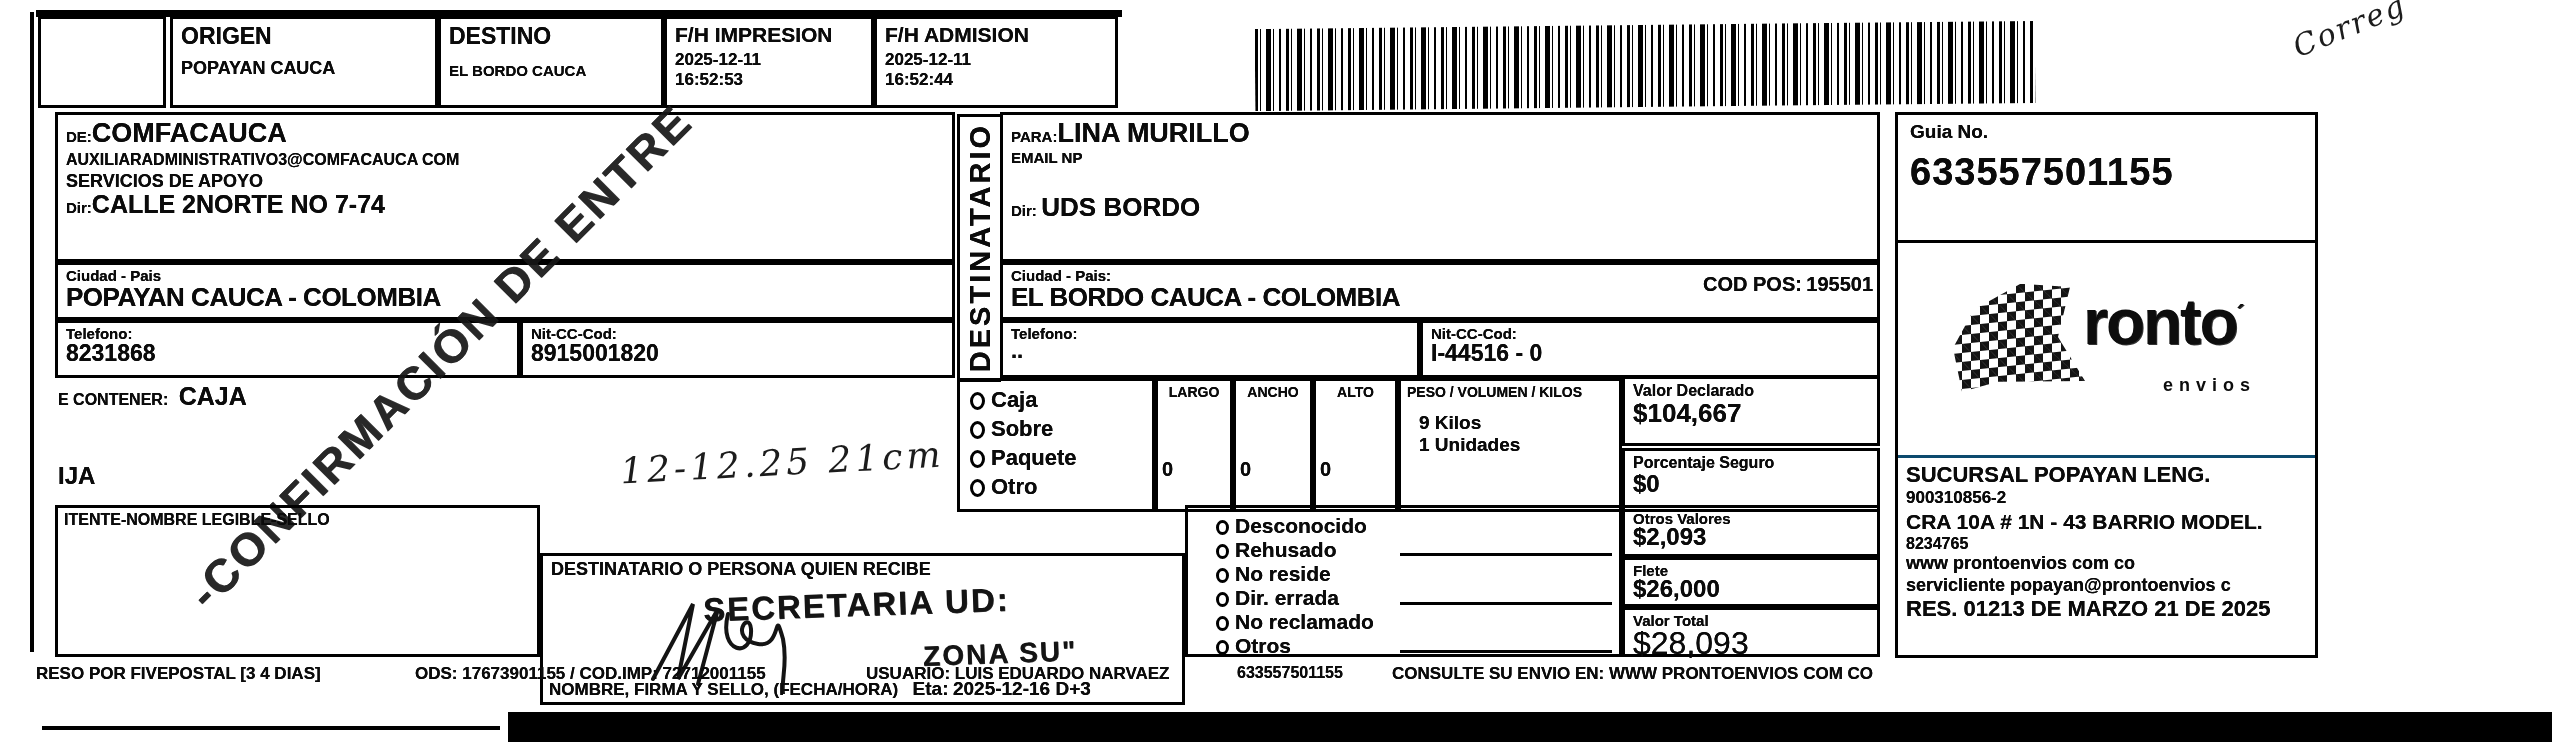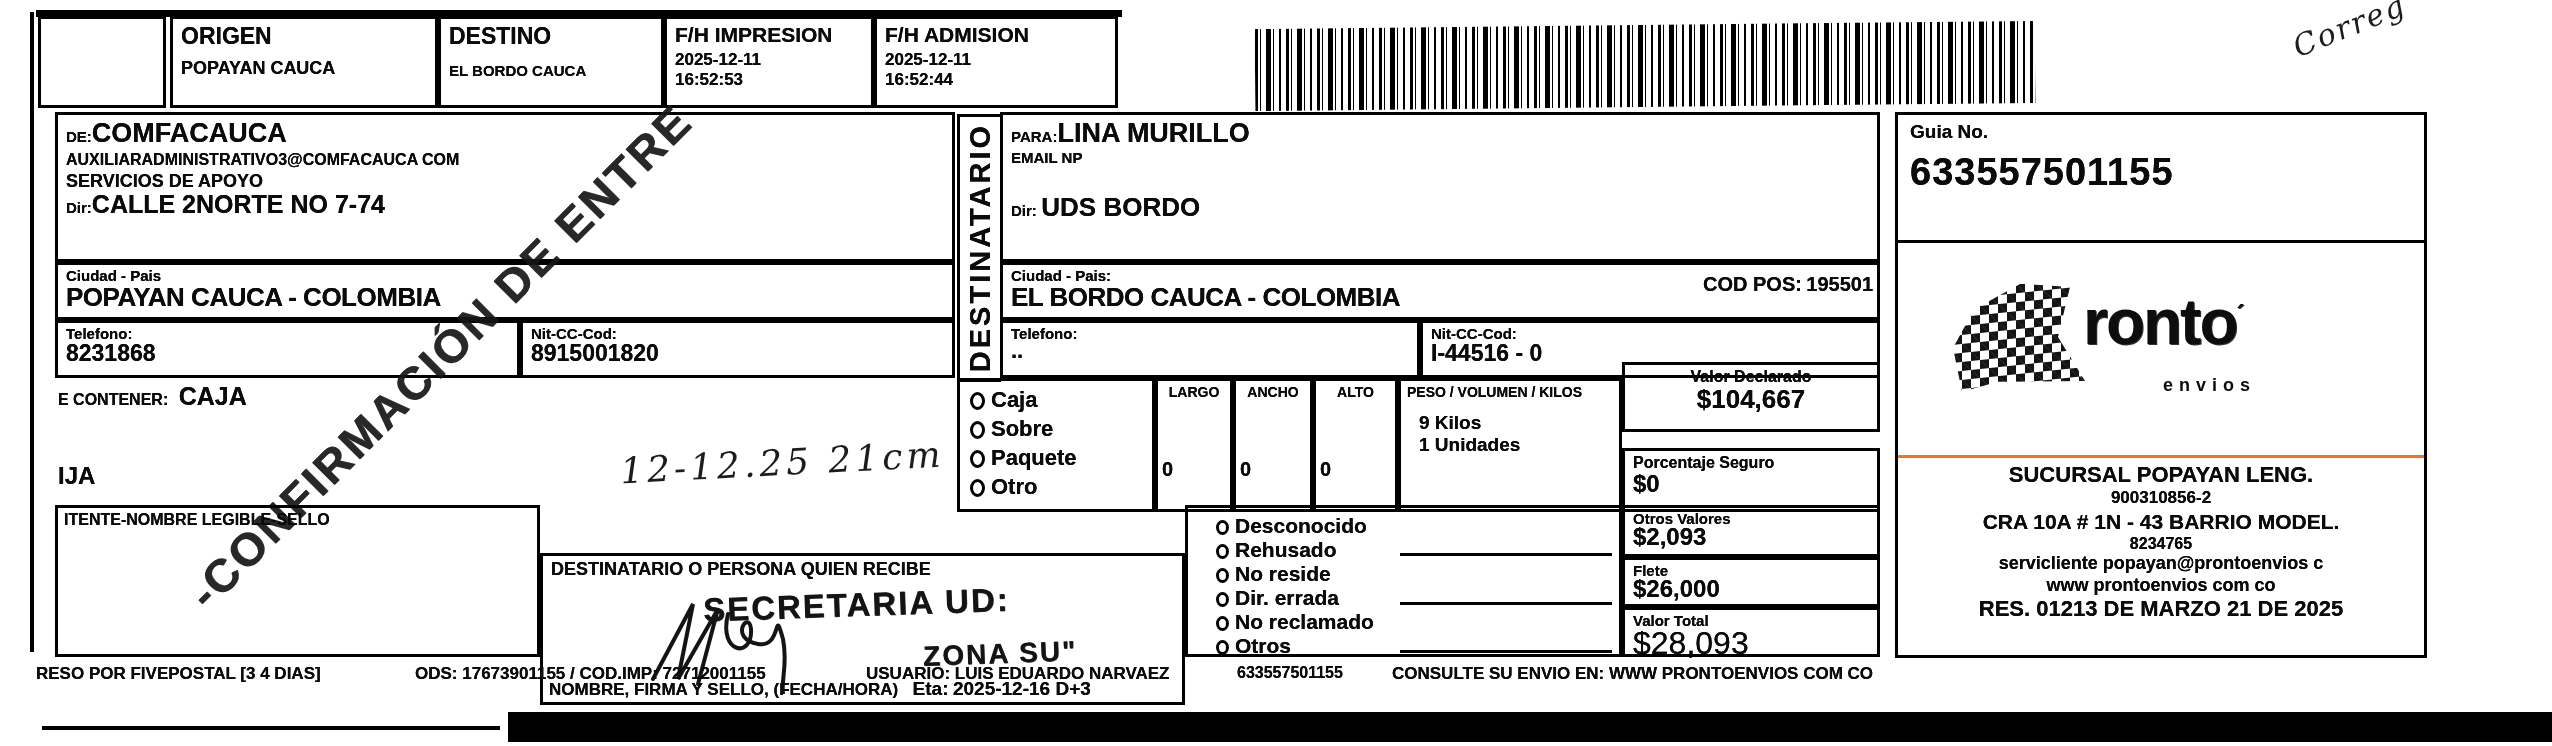--- a/index.html
+++ b/index.html
@@ -172,21 +172,21 @@
   <div class="ink" style="font-size:14px; font-weight:bold; text-align:center;">ALTO</div>
   <div class="ink" style="font-size:20px; font-weight:bold; position:absolute; left:4px; bottom:28px;">0</div>
 </div>
 
 <div class="box" style="left:1398px; top:378px; width:224px; height:134px; padding:3px 6px;">
   <div class="ink" style="font-size:14px; font-weight:bold;">PESO / VOLUMEN / KILOS</div>
   <div class="ink" style="font-size:19px; font-weight:bold; margin-top:12px; margin-left:12px;">9 Kilos</div>
   <div class="ink" style="font-size:19px; font-weight:bold; margin-left:12px;">1 Unidades</div>
 </div>
 
-<div class="box" style="left:1622px; top:362px; width:258px; height:70px; padding:3px 8px;text-align:center;">
+<div class="box" style="left:1622px; top:376px; width:258px; height:70px; padding:3px 8px;">
   <div class="ink" style="font-size:16px; font-weight:bold;">Valor Declarado</div>
   <div class="ink" style="font-size:26px; font-weight:bold; margin-top:-2px;">$104,667</div>
 </div>
 <div class="box" style="left:1622px; top:448px; width:258px; height:64px; padding:3px 8px;">
   <div class="ink" style="font-size:16px; font-weight:bold;">Porcentaje Seguro</div>
   <div class="ink" style="font-size:24px; font-weight:bold; margin-top:-2px;">$0</div>
 </div>
 
 <div class="box" style="left:540px; top:505px; width:645px; height:152px; padding:3px 8px;margin-top:48px;">
   <div class="ink" style="font-size:18px; font-weight:bold;">DESTINATARIO O PERSONA QUIEN RECIBE</div>
@@ -220,39 +220,39 @@
 </div>
 <div class="box" style="left:1622px; top:557px; width:258px; height:50px; padding:2px 8px;">
   <div class="ink" style="font-size:15px; font-weight:bold;">Flete</div>
   <div class="ink" style="font-size:24px; font-weight:bold; margin-top:-4px;">$26,000</div>
 </div>
 <div class="box" style="left:1622px; top:607px; width:258px; height:50px; padding:2px 8px;">
   <div class="ink" style="font-size:15px; font-weight:bold;">Valor Total</div>
   <div class="ink" style="font-size:32px; font-weight:normal; margin-top:-4px;">$28,093</div>
 </div>
 
-<div class="box" style="left:1895px; top:112px; width:532px; height:546px;">
+<div class="box" style="left:1895px; top:112px; width:423px; height:546px;">
   <div style="border-bottom:3px solid #000; height:128px; padding:6px 12px;">
     <div class="ink" style="font-size:19px; font-weight:bold;">Guia No.</div>
     <div class="ink" style="font-size:38px; font-weight:bold; letter-spacing:1px; margin-top:8px;">633557501155</div>
   </div>
 
   <div style="height:212px; position:relative;">
     <span class="flag" style="position:absolute; left:55px; top:40px;"></span>
     <span class="brand-word" style="position:absolute; left:185px; top:42px;"><span>ronto</span><sup style="font-size:24px;">´</sup></span>
     <span class="brand-sub" style="position:absolute; left:265px; top:132px;">envios</span>
   </div>
 
-  <div style="border-top:3px solid #f97316; padding:4px 0;text-align:center;">
+  <div style="border-top:3px solid #0c4a6e; padding:4px 8px;">
     <div class="suc-line ink" style="font-size:22px;">SUCURSAL POPAYAN LENG.</div>
     <div class="suc-line ink" style="font-size:17px;">900310856-2</div>
     <div class="suc-line ink" style="font-size:21px;">CRA 10A # 1N - 43 BARRIO MODEL.</div>
     <div class="suc-line ink" style="font-size:16px;">8234765</div>
+    <div class="suc-line ink" style="font-size:18px;">www prontoenvios com co</div>
     <div class="suc-line ink" style="font-size:18px;">servicliente popayan@prontoenvios c</div>
-    <div class="suc-line ink" style="font-size:18px;">www prontoenvios com co</div>
     <div class="suc-line ink" style="font-size:22px;">RES. 01213 DE MARZO 21 DE 2025</div>
   </div>
 </div>
 
 <div class="footer-txt ink" style="left:36px;">RESO POR FIVEPOSTAL [3 4 DIAS]</div>
 <div class="footer-txt ink" style="left:415px;">ODS: 17673901155 / COD.IMP: 72712001155</div>
 <div class="footer-txt ink" style="left:866px;">USUARIO: LUIS EDUARDO NARVAEZ</div>
 <div class="footer-txt ink" style="left:1237px; font-size:16px;">633557501155</div>
 <div class="footer-txt ink" style="left:1392px;">CONSULTE SU ENVIO EN: WWW PRONTOENVIOS COM CO</div>
 

